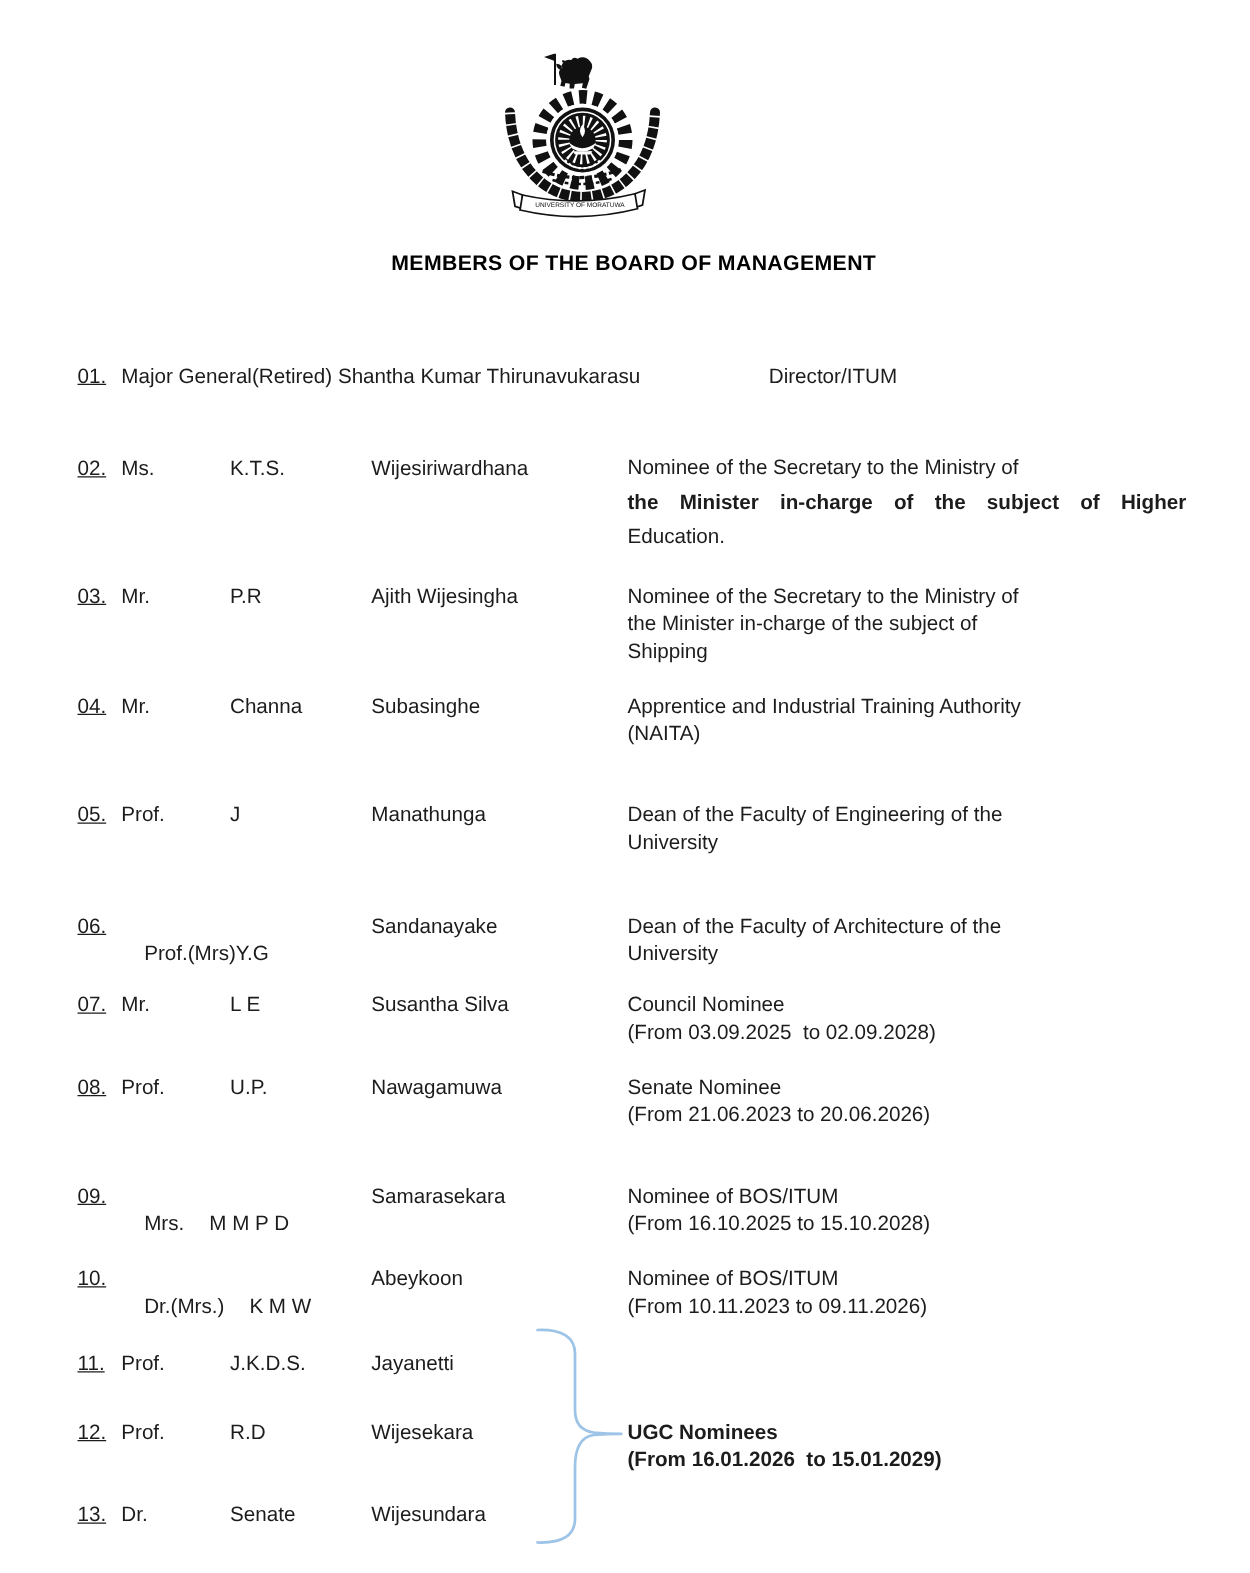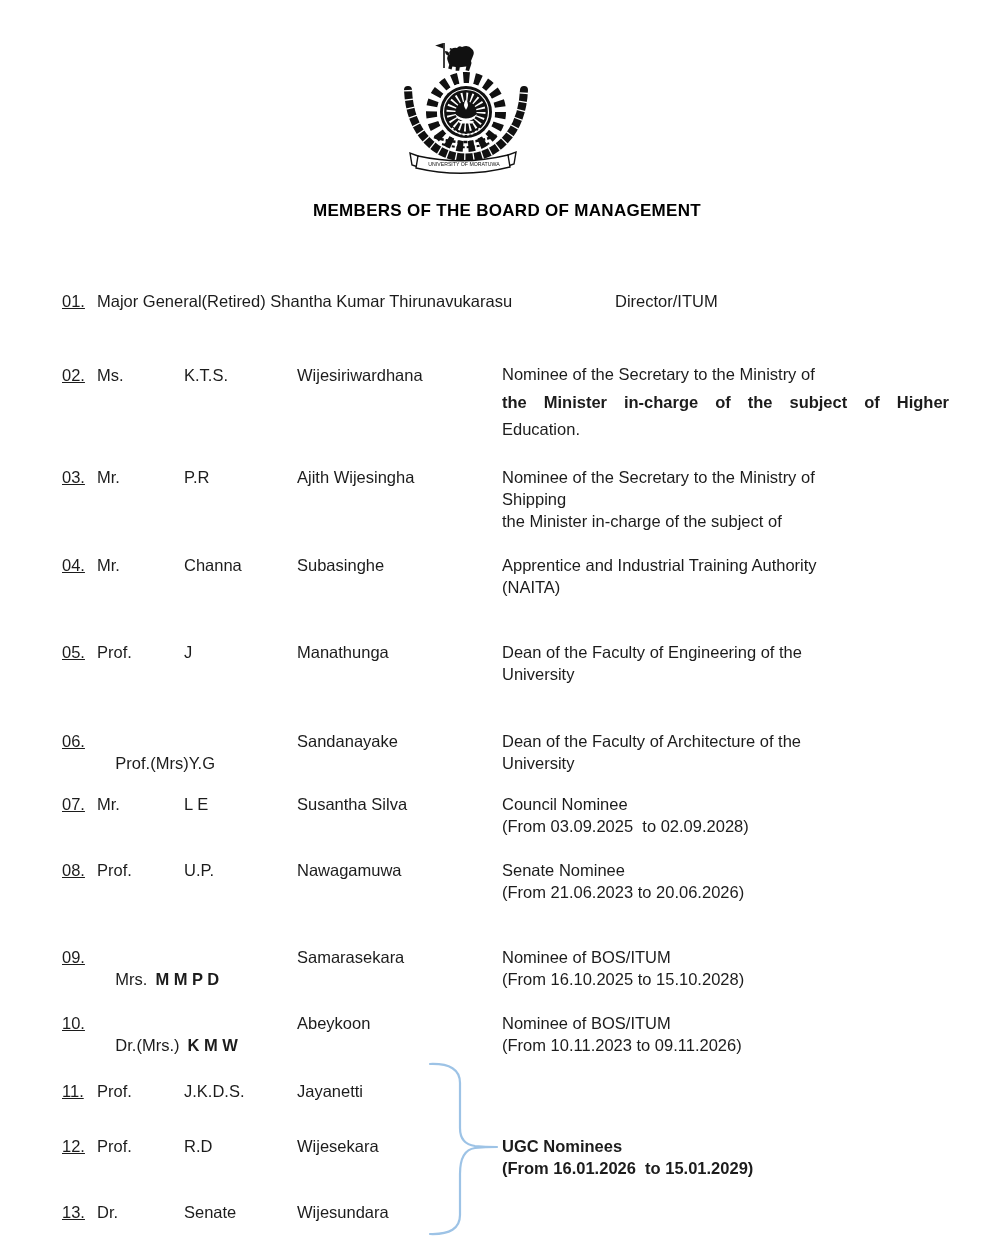--- a/index.html
+++ b/index.html
@@ -19,21 +19,21 @@
   .row{position:absolute;left:62px;width:910px;height:22px;font-size:16.5px;line-height:22px;}
   .c{position:absolute;top:0;white-space:pre;}
   .c.num{left:0;text-decoration:underline;}
   .c.title{left:35px;}
   .c.init{left:98px;margin-left:24px;}
   .c.sur{left:235px;}
   
   .flowwrap{position:absolute;left:35px;top:0;white-space:pre;}
   .flowwrap .t,.flowwrap .i{display:inline;}
   .gap12 .i{}
-  .gap8 .i{margin-left:8px;font-weight:bold;}
+  .gap8 .i{margin-left:20px;}
   
   .desc{position:absolute;left:440px;top:0;line-height:22px;}
   .dl{white-space:pre;}
   .r02 .desc{line-height:27.5px;margin-top:-3px;}
   .dl.just{white-space:normal;width:447px;text-align:justify;text-align-last:justify;font-weight:bold;}
   
   .r01 .name{position:absolute;left:35px;white-space:pre;}
   .r01 .role1{position:absolute;left:511px;white-space:pre;margin-left:42px;}
   
   .group-desc{position:absolute;left:502px;top:1135px;font-size:16.5px;line-height:22px;}
@@ -108,22 +108,22 @@
   </div>
 </div>
 
 <div class="row" style="top:466px">
   <span class="c num">03.</span>
   <span class="c title">Mr.</span>
   <span class="c init">P.R</span>
   <span class="c sur">Ajith Wijesingha</span>
   <div class="desc">
     <div class="dl">Nominee of the Secretary to the Ministry of</div>
+    <div class="dl">the Minister in-charge of the subject of</div>
     <div class="dl">Shipping</div>
-    <div class="dl">the Minister in-charge of the subject of</div>
   </div>
 </div>
 
 <div class="row" style="top:554px">
   <span class="c num">04.</span>
   <span class="c title">Mr.</span>
   <span class="c init">Channa</span>
   <span class="c sur">Subasinghe</span>
   <div class="desc">
     <div class="dl">Apprentice and Industrial Training Authority</div>

